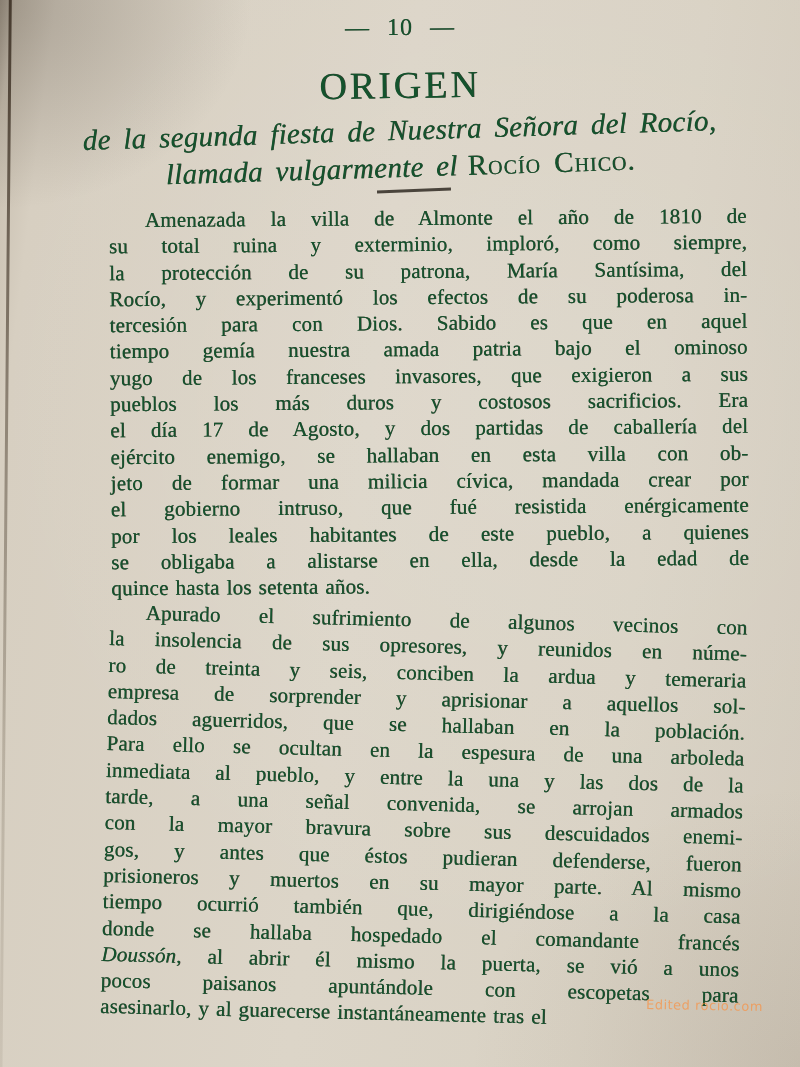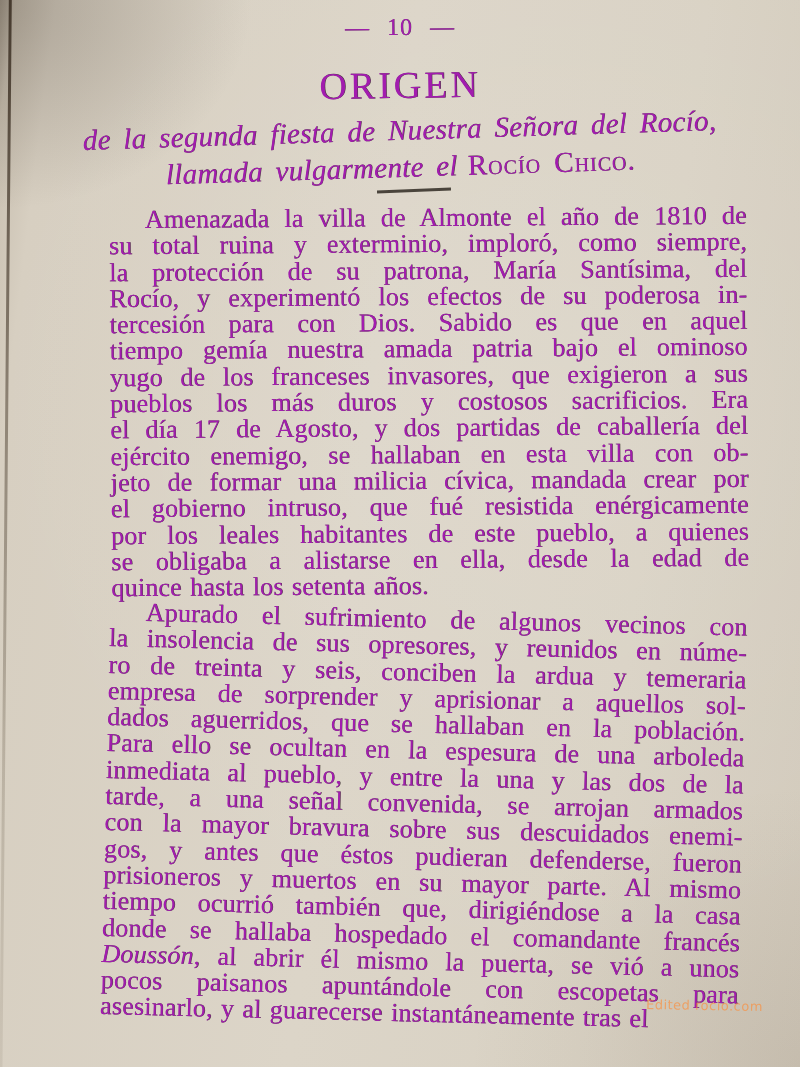--- a/index.html
+++ b/index.html
@@ -17,21 +17,21 @@
       radial-gradient(120% 90% at 68% 38%, rgba(255,255,255,0.10), rgba(0,0,0,0) 60%),
       linear-gradient(97deg, #a79d8e 0%, #c9c0b1 1.6%, #d7cfc1 6%, #dcd5c8 45%, #d9d2c4 76%, #d2cabc 100%);
   }
   .page-edge {
     position: absolute; left: 4px; top: -6px; height: 104%; width: 3px;
     border-radius: 2px; transform: rotate(0.5deg);
     background: linear-gradient(to bottom,
       rgba(62,50,38,0.92), rgba(84,71,56,0.55) 38%,
       rgba(104,92,74,0.26) 70%, rgba(120,108,90,0.10) 100%);
   }
-  .content { position: absolute; inset: 0; color: #a21caf; }
+  .content { position: absolute; inset: 0; color: #14532d; }
 
   .page-number {
     margin-top: 14px; text-align: center;
     font-size: 24px; letter-spacing: 1px; word-spacing: 10px;
     text-shadow: 0.3px 0 0 rgba(49,44,37,0.8);
     transform: rotate(-0.5deg);
   }
   .title {
     margin-top: 22px; text-align: center;
     font-size: 38px; letter-spacing: 3px;
@@ -50,21 +50,21 @@
     letter-spacing: 1px; margin-left: 10px;
   }
   .rule {
     width: 74px; height: 0;
     border-top: 3px solid rgba(58,52,44,0.9);
     margin: 3px auto 0; 
     transform: translateX(14px) rotate(-2.5deg);
   }
   .body-text {
     margin: 13px 52px 0 110px;
-    font-size: 26px; line-height: 26.3px;
+    font-size: 21px; line-height: 26.3px;
     letter-spacing: 0.2px; word-spacing: 1.5px;
     text-shadow: 0.4px 0 0 rgba(49,44,37,0.85);
   }
   .para-1 { transform: rotate(-0.4deg); }
   .para-2 { transform: rotate(1.4deg); transform-origin: 0 0; }
   .bline  { text-align: justify; text-align-last: justify; }
   .bline.lastline  { text-align-last: left; }
   .bline.firstline { text-indent: 36px; }
   .watermark {
     position: absolute; left: 646px; top: 998px;

